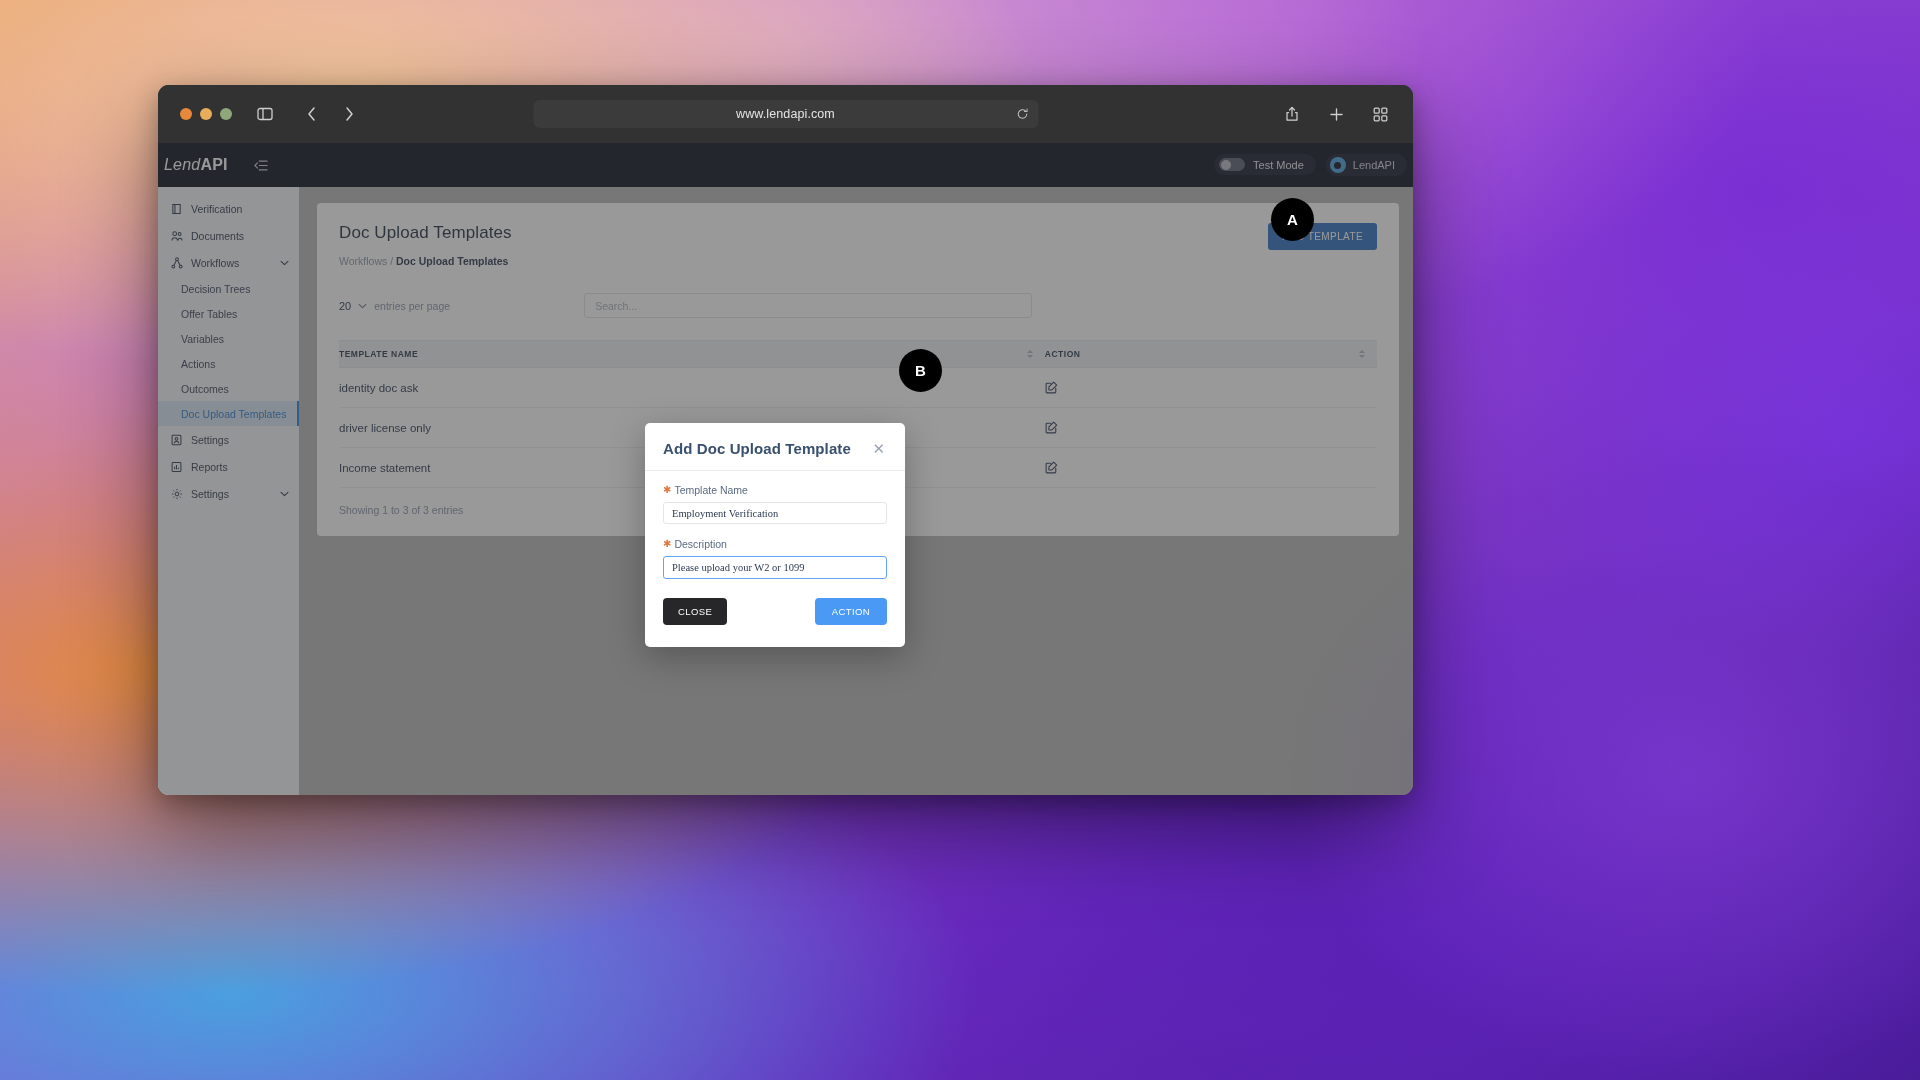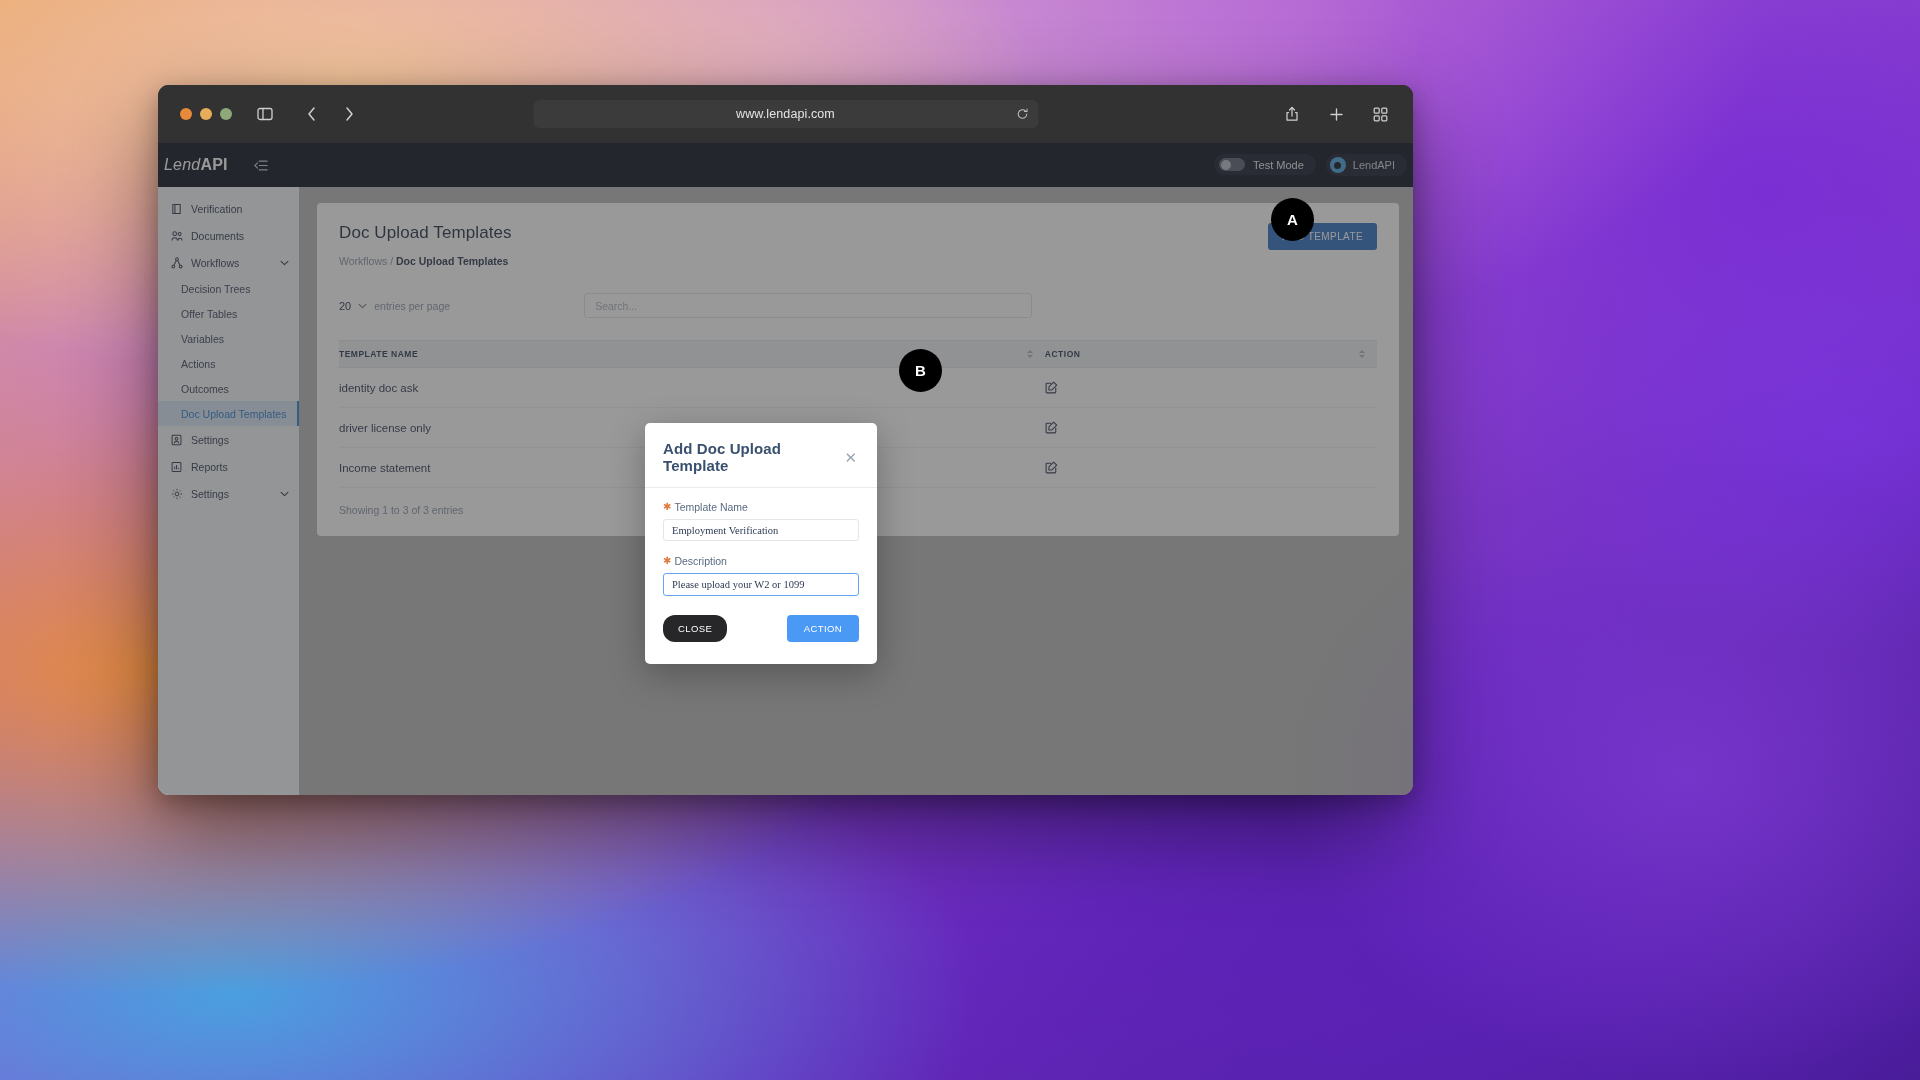--- a/index.html
+++ b/index.html
@@ -367,21 +367,21 @@
     inset: 0;
     background: rgba(60,60,60,.52);
     z-index: 20;
   }
 
   
   .modal {
     position: absolute;
     left: 487px;
     top: 280px;
-    width: 232px;
+    width: 260px;
     background: #ffffff;
     border-radius: 5px;
     z-index: 30;
     box-shadow: 0 10px 36px rgba(0,0,0,.28);
   }
   .modal-header {
     display: flex;
     align-items: center;
     padding: 17px 18px 13px 18px;
     border-bottom: 1px solid #e9ecef;
@@ -432,21 +432,21 @@
   .field-block { margin-bottom: 14px; }
   .modal-footer {
     display: flex;
     align-items: center;
     padding: 5px 18px 22px 18px;
   }
   .btn-close-modal {
     background: #27272a;
     color: #ffffff;
     border: none;
-    border-radius: 12px;
+    border-radius: 4px;
     font-size: 9.5px;
     letter-spacing: .4px;
     padding: 8px 15px;
     cursor: pointer;
     font-family: inherit;
   }
   .btn-submit {
     margin-left: auto;
     background: #4a9af5;
     color: #ffffff;

